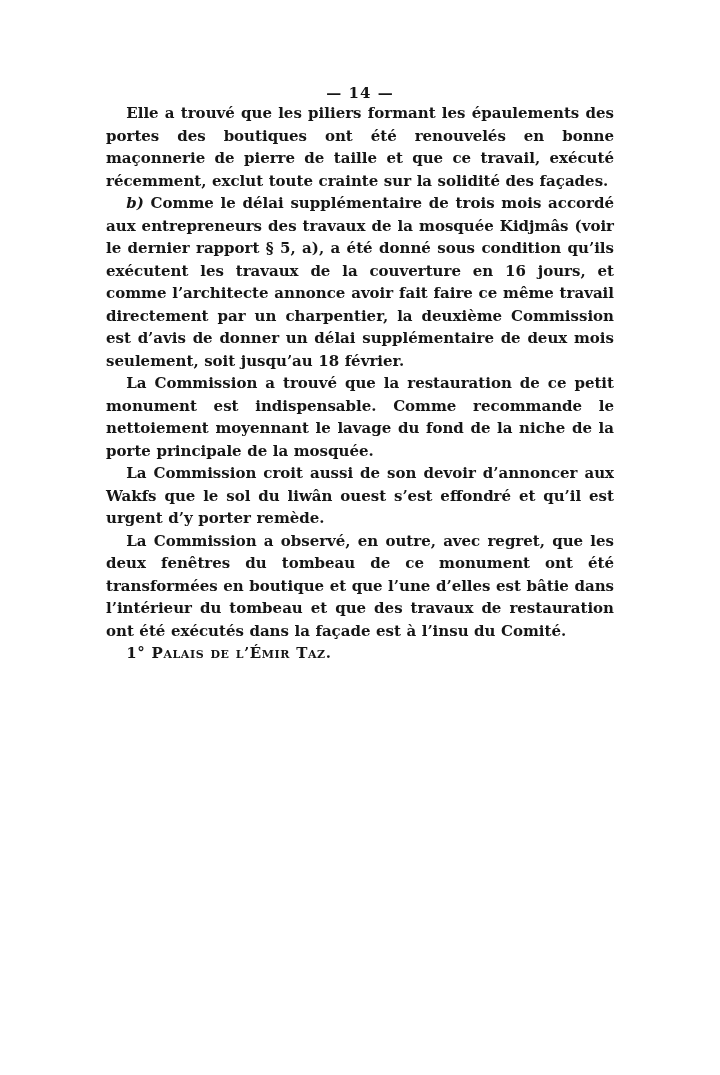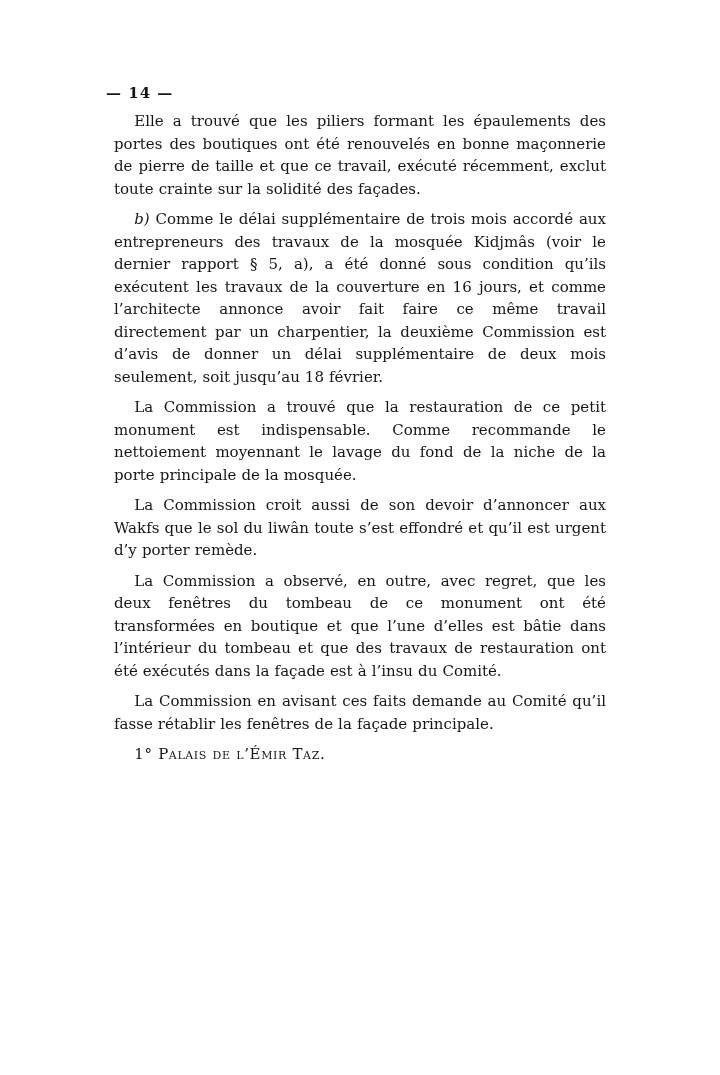--- a/index.html
+++ b/index.html
@@ -14,32 +14,33 @@
     font-family: "DejaVu Serif", "Liberation Serif", serif;
     overflow: hidden;
   }
   .page {
     width: 508px;
     margin: 0 auto;
     padding-top: 84px;
     box-sizing: border-box;
   }
   .page-number {
-    text-align: left;
+    text-align: center;
     font-weight: bold;
     font-size: 15px;
     letter-spacing: 1px;
   }
   p.para {
-    margin: 8px;
+    margin: 0;
     text-align: justify;
     text-indent: 1.35em;
     font-size: 15px;
     line-height: 22.5px;
     word-spacing: 0.02em;
+    font-weight: bold;
   }
   .section-heading {
     text-align: center;
     font-variant: small-caps;
     letter-spacing: 0.6px;
     font-size: 15.5px;
     margin: 26px 0 20px 0;
     text-indent: 0;
   }
   .italic {
@@ -55,22 +56,21 @@
 
   <p class="para">Elle a trouvé que les piliers formant les épaulements des portes des boutiques ont été renouvelés en bonne maçonnerie de pierre de taille et que ce travail, exécuté récemment, exclut toute crainte sur la solidité des façades.</p>
 
 
   <p class="para"><span class="italic">b)</span> <span>Comme le délai supplémentaire de trois mois accordé aux entrepreneurs des travaux de la mosquée Kidjmâs (voir le dernier rapport § 5, a), a été donné sous condition qu’ils exécutent les travaux de la couverture en 16 jours, et comme l’architecte annonce avoir fait faire ce même travail directement par un charpentier, la deuxième Commission est d’avis de donner un délai supplémentaire de deux mois seulement, soit jusqu’au 18 février.</span></p>
 
 
 
   <p class="para">La Commission a trouvé que la restauration de ce petit monument est indispensable. Comme recommande le nettoiement moyennant le lavage du fond de la niche de la porte principale de la mosquée.</p>
 
-  <p class="para">La Commission croit aussi de son devoir d’annoncer aux Wakfs que le sol du liwân toute s’est effondré et qu’il est urgent d’y porter remède.</p>
+  <p class="para">La Commission croit aussi de son devoir d’annoncer aux Wakfs que le sol du liwân ouest s’est effondré et qu’il est urgent d’y porter remède.</p>
 
   <p class="para">La Commission a observé, en outre, avec regret, que les deux fenêtres du tombeau de ce monument ont été transformées en boutique et que l’une d’elles est bâtie dans l’intérieur du tombeau et que des travaux de restauration ont été exécutés dans la façade est à l’insu du Comité.</p>
 
-  <p class="para">La Commission en avisant ces faits demande au Comité qu’il fasse rétablir les fenêtres de la façade principale.</p>
 
   <p class="para section-heading">1° Palais de l’Émir Taz.</p>
 
 
 </div>
 
 </body></html>

